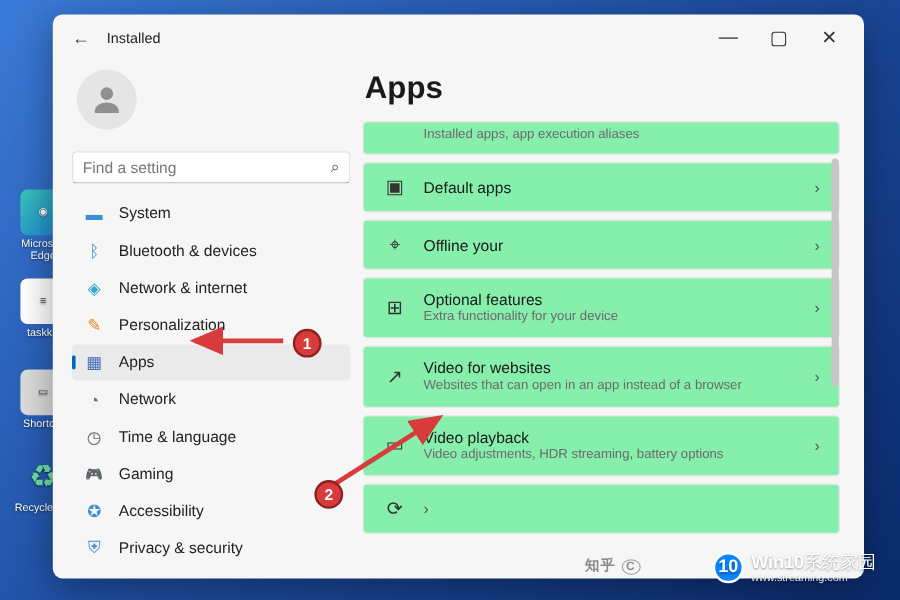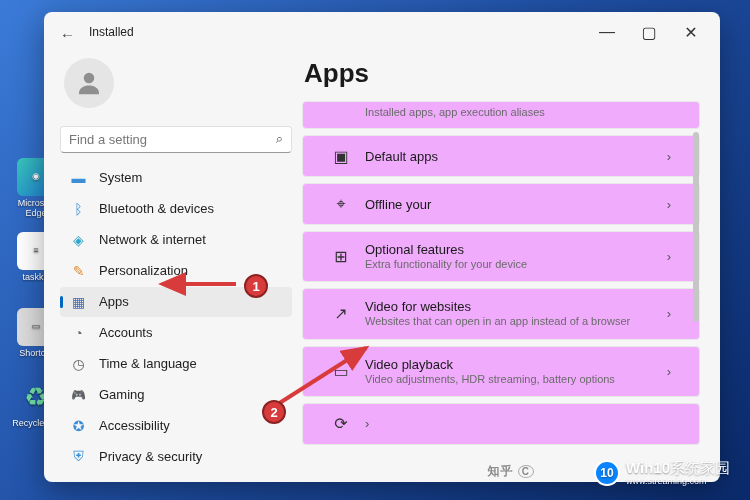--- a/index.html
+++ b/index.html
@@ -54,22 +54,22 @@
   .nav-item.selected { background:#eaeaea; }
   .nav-item.selected::before {
     content:""; position:absolute; left:0; top:9px; bottom:9px; width:3px;
     background:#0067c0; border-radius:2px;
   }
   .nav-icon { width:17px; height:17px; display:flex; align-items:center; justify-content:center; font-size:14px; }
   .main { flex:1; overflow-y:auto; padding-right:4px; }
   .main h1 { font-size:26px; font-weight:600; color:#1a1a1a; padding: 6px 0 12px 2px; }
   .cards { display:flex; flex-direction:column; gap:6px; }
   .card {
-    background:#f0abfc; border:1px solid #e8e8e8; border-radius:4px;
-    display:flex; align-items:center; padding:10px 28px; gap:14px;
+    background:#86efac; border:1px solid #e8e8e8; border-radius:4px;
+    display:flex; align-items:center; padding:10px 16px; gap:14px;
     position:relative;
   }
   .card.cut { padding-top:0; padding-bottom:6px; }
   .card .c-icon { width:20px; height:20px; display:flex; align-items:center; justify-content:center; color:#333; }
   .card .c-text { flex:1; }
   .card .c-title { font-size:13px; color:#1a1a1a; }
   .card .c-sub { font-size:11px; color:#6b6b6b; line-height:1.3; }
   .card .chev { color:#555; font-size:13px; }
   .badge {
     position:absolute; width:24px; height:24px; border-radius:50%;
@@ -81,21 +81,21 @@
   .wm-zhihu {
     position:absolute; right:216px; bottom:20px; font-size:12px; color:#8a8a8a;
     letter-spacing:1px; font-weight:600;
   }
   .wm-win10 {
     position:absolute; right:20px; bottom:14px; display:flex; align-items:center; gap:6px;
     color:#fff; font-size:15px; font-weight:700; text-shadow:0 1px 2px rgba(0,0,0,.4);
   }
   .wm-win10 .logo {
     width:26px; height:26px; border-radius:50%; background:#0a84ff;
-    display:flex; align-items:center; justify-content:center; font-size:12px;
+    display:flex; align-items:center; justify-content:center; font-size:15px;
     border:2px solid #fff;
   }
   .wm-win10 .sub { font-size:9px; font-weight:400; display:block; opacity:.9; margin-top:-2px;}
   .scroll-track {
     position:absolute; right:3px; top:60px; bottom:14px; width:8px; background:transparent;
   }
   .scroll-thumb {
     position:absolute; right:2px; width:6px; border-radius:3px; background:#c6c6c6;
   }
 </style>
@@ -163,21 +163,21 @@
         <div class="nav-item">
           <span class="nav-icon" style="color:#e28b2d">✎</span>
           <span>Personalization</span>
         </div>
         <div class="nav-item selected">
           <span class="nav-icon" style="color:#4a6fb5">▦</span>
           <span>Apps</span>
         </div>
         <div class="nav-item">
           <span class="nav-icon" style="color:#6a6a6a">◔</span>
-          <span>Accounts</span>
+          <span>Network</span>
         </div>
         <div class="nav-item">
           <span class="nav-icon" style="color:#6a6a6a">◷</span>
           <span>Time &amp; language</span>
         </div>
         <div class="nav-item">
           <span class="nav-icon" style="color:#6a6a6a;font-size:12px">🎮</span>
           <span>Gaming</span>
         </div>
         <div class="nav-item">

